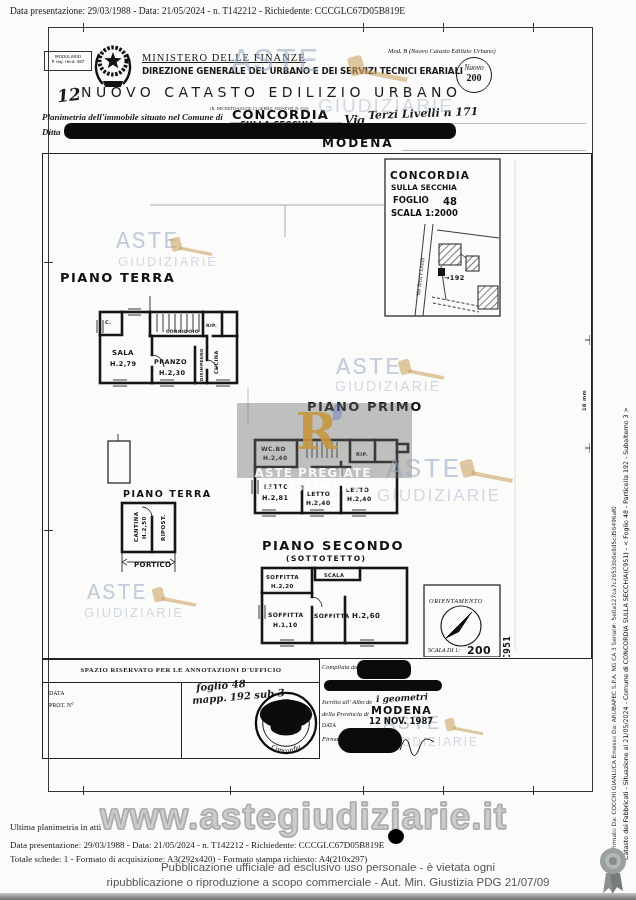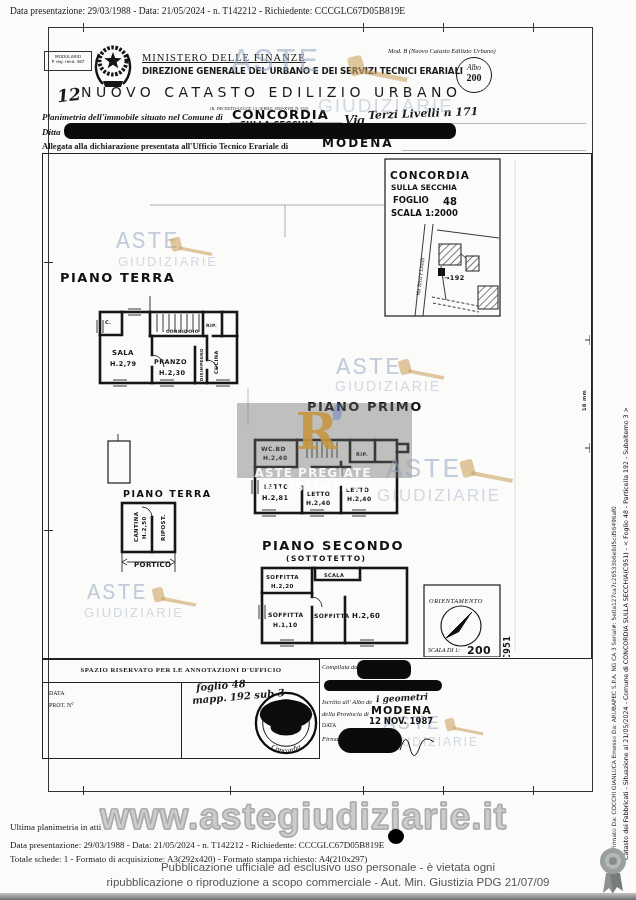--- a/index.html
+++ b/index.html
@@ -67,40 +67,39 @@
     <polygon points="19,10 21.2,15.9 27.6,16.2 22.6,20.2 24.3,26.3 19,22.8 13.7,26.3 15.4,20.2 10.4,16.2 16.8,15.9" fill="#141414"></polygon>
     <path d="M5 12 C0 22 1 34 9 42 M33 12 C38 22 37 34 29 42" stroke="#141414" stroke-width="2.4" fill="none"></path>
     <path d="M9 39 L29 39 L27 45 L11 45 Z" fill="#141414"></path>
   </svg>
 
   <div class="abs ser n" style="left:142px;top:52px;font-size:10.5px;letter-spacing:1px;text-decoration:underline;">MINISTERO DELLE FINANZE</div>
   <div class="abs sans b n" style="left:142px;top:66px;font-size:8.7px;letter-spacing:-0.2px;">DIREZIONE GENERALE DEL URBANO E DEI SERVIZI TECNICI ERARIALI</div>
   <div class="abs ser it n" style="left:388px;top:47px;font-size:6.5px;">Mod. B (Nuovo Catasto Edilizio Urbano)</div>
 
   <div class="abs" style="left:456px;top:57px;width:34px;height:34px;border:1.5px solid #141414;border-radius:50%;text-align:center;">
-    <div class="ser it" style="font-size:7.5px;margin-top:5px;">Albo</div>
+    <div class="ser it" style="font-size:7.5px;margin-top:5px;">Nuovo</div>
     <div class="ser b" style="font-size:10px;">200</div>
   </div>
 
   <div class="abs hand" style="left:57px;top:85px;font-size:17px;transform:rotate(-6deg);">12</div>
   <div class="abs sans n" style="left:81px;top:84px;font-size:14px;letter-spacing:4.5px;font-weight:500;">NUOVO CATASTO EDILIZIO URBANO</div>
   <div class="abs ser n" style="left:210px;top:106px;font-size:4.3px;">(R. DECRETO-LEGGE 13 APRILE 1939-XVII, N. 652)</div>
 
   <div class="abs ser it b n" style="left:42px;top:112px;font-size:9px;">Planimetria dell'immobile situato nel Comune di</div>
   <div class="abs stamp n" style="left:232px;top:107px;font-size:13px;letter-spacing:1px;">CONCORDIA</div>
   <div class="abs stamp n" style="left:240px;top:120px;font-size:8.5px;">SULLA SECCHIA</div>
   <div class="abs rule" style="left:230px;top:122px;width:112px;opacity:0.5;"></div>
   <div class="abs ser it b n" style="left:344px;top:112px;font-size:15px;">Via</div>
   <div class="abs hand n" style="left:368px;top:107px;font-size:11px;transform:rotate(-2deg);">Terzi Livelli n 171</div>
   <div class="abs rule" style="left:350px;top:123px;width:236px;opacity:0.45;"></div>
 
   <div class="abs ser it b n" style="left:42px;top:127px;font-size:9px;">Ditta</div>
   <div class="abs redact" style="left:64px;top:123px;width:392px;height:16px;"></div>
 
-  <div class="abs ser b n" style="left:42px;top:141px;font-size:8.5px;">Allegata alla dichiarazione presentata all'Ufficio Tecnico Erariale di</div>
   <div class="abs stamp n" style="left:322px;top:136px;font-size:12px;letter-spacing:2px;">MODENA</div>
   <div class="abs rule" style="left:402px;top:150px;width:184px;opacity:0.45;"></div>
 
   <div class="abs" style="left:42px;top:153px;width:548px;height:504px;border:1.5px solid #222;"></div>
 
   <svg class="abs" style="left:42px;top:153px;" width="548" height="504" viewBox="42 153 548 504">
     <defs>
       <pattern id="hatch" width="5" height="5" patternUnits="userSpaceOnUse" patternTransform="rotate(45)">
         <line x1="0" y1="0" x2="0" y2="5" stroke="#222" stroke-width="1.2"></line>
       </pattern>

